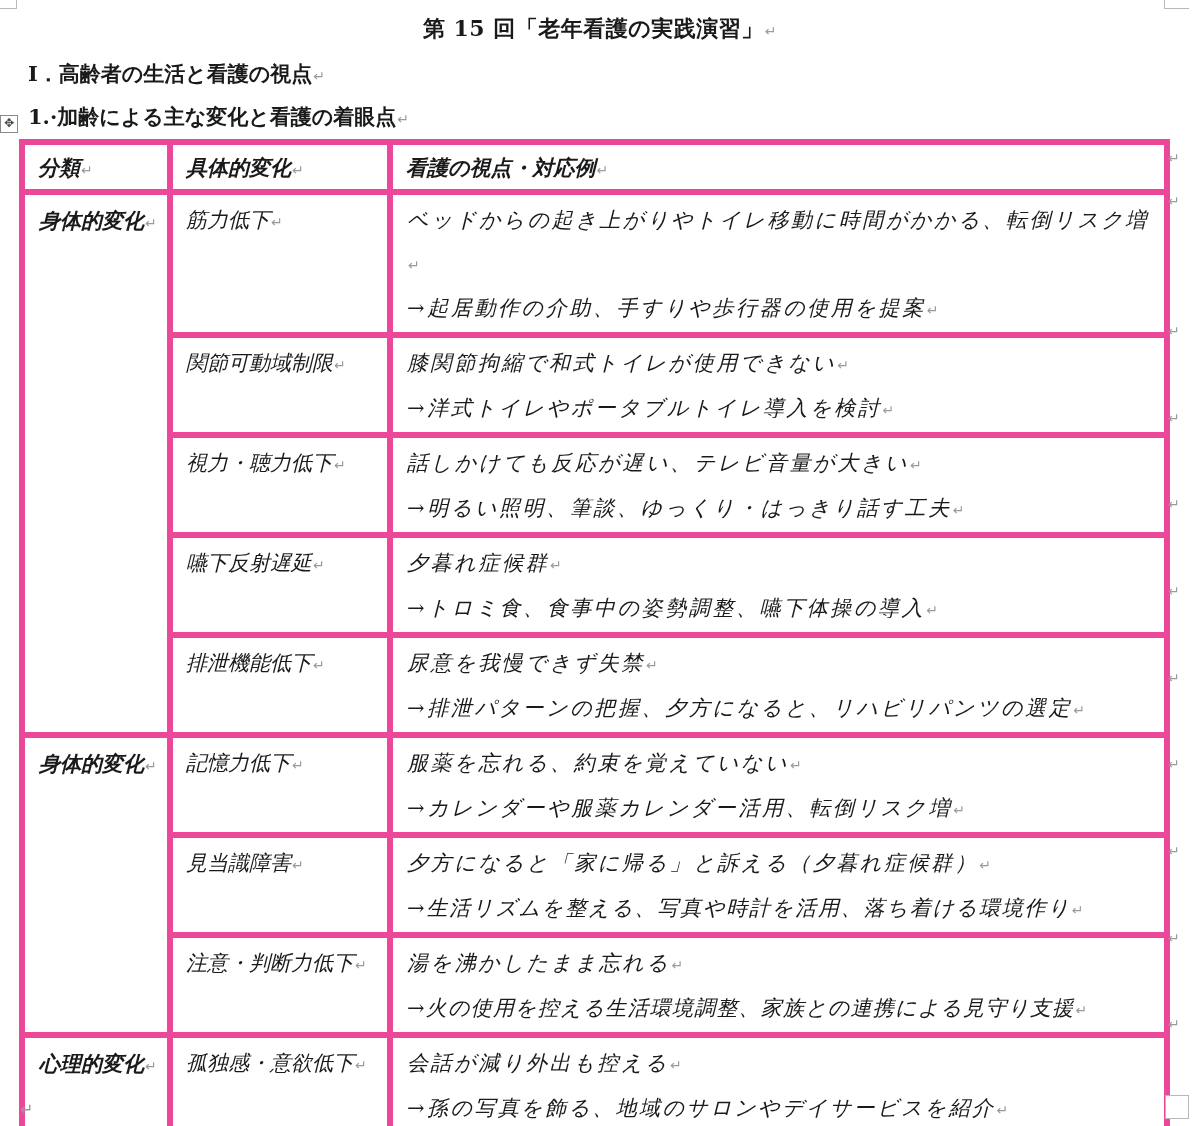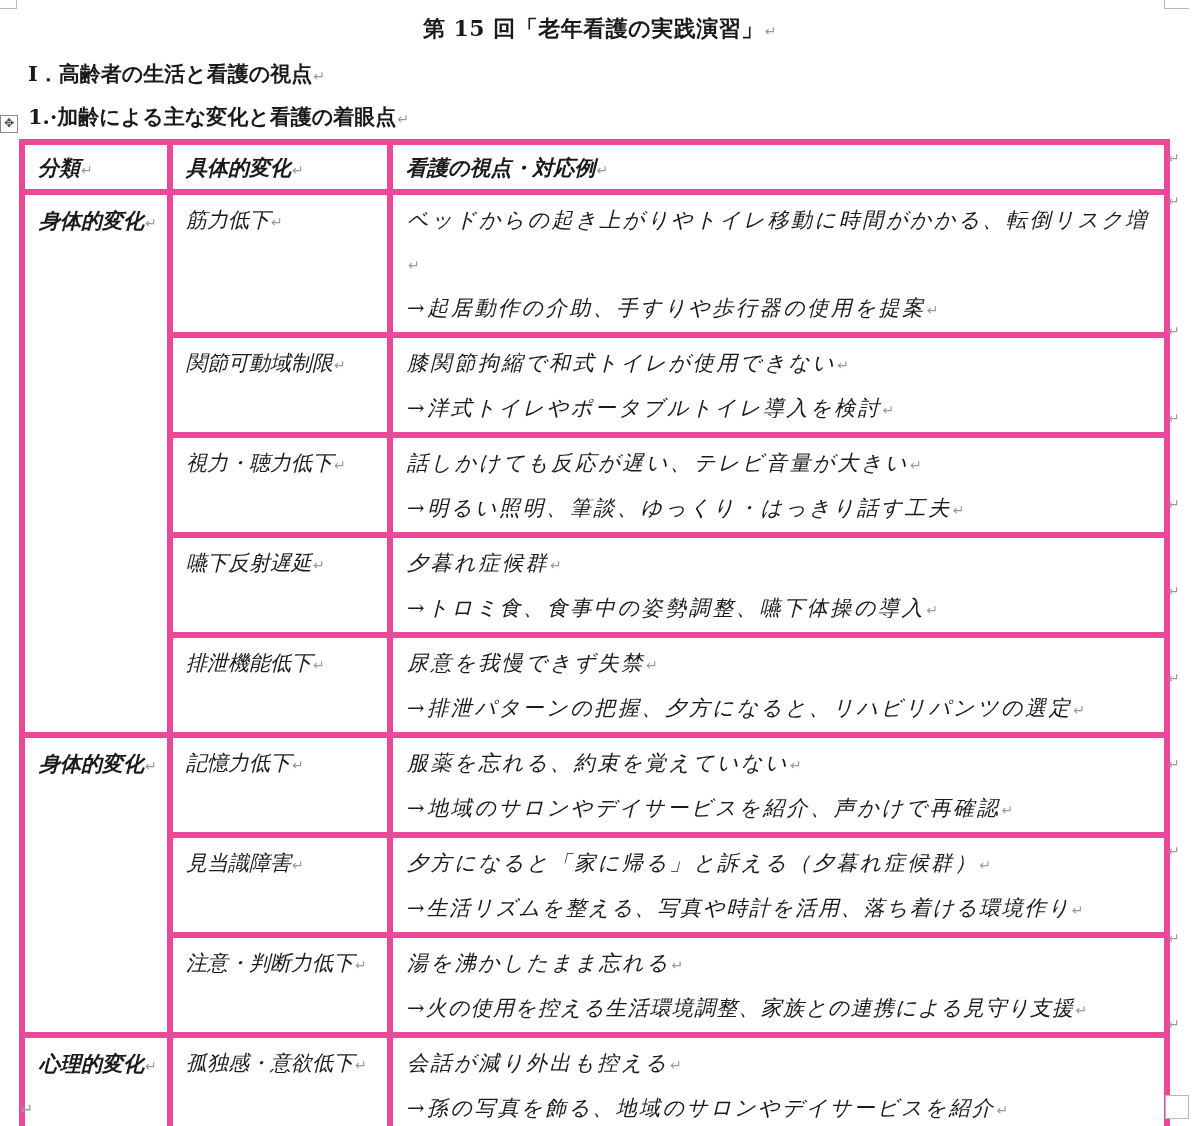--- a/index.html
+++ b/index.html
@@ -124,21 +124,21 @@
         <span class="care-line" style="letter-spacing:2.6px;"><span>尿意を我慢できず失禁</span><span class="pm">↵</span></span>
         <span class="care-line" style="letter-spacing:2.6px;"><span>→排泄パターンの把握、夕方になると、リハビリパンツの選定</span><span class="pm">↵</span></span>
       </td>
     </tr>
 
     <tr>
       <td class="cat" rowspan="3" style="word-break:break-all;"><span>身体的変化</span><span class="pm">↵</span></td>
       <td class="change"><span>記憶力低下</span><span class="pm">↵</span></td>
       <td class="care">
         <span class="care-line" style="letter-spacing:2.6px;"><span>服薬を忘れる、約束を覚えていない</span><span class="pm">↵</span></span>
-        <span class="care-line" style="letter-spacing:2.6px;"><span>→地域のサロンやデイサービスを紹介、声かけで再確認</span><span class="pm">↵</span></span>
+        <span class="care-line" style="letter-spacing:2.6px;"><span>→カレンダーや服薬カレンダー活用、転倒リスク増</span><span class="pm">↵</span></span>
       </td>
     </tr>
     <tr>
       <td class="change"><span>見当識障害</span><span class="pm">↵</span></td>
       <td class="care">
         <span class="care-line" style="letter-spacing:2.6px;"><span>夕方になると「家に帰る」と訴える（夕暮れ症候群）</span><span class="pm">↵</span></span>
         <span class="care-line" style="letter-spacing:1.8px;"><span>→生活リズムを整える、写真や時計を活用、落ち着ける環境作り</span><span class="pm">↵</span></span>
       </td>
     </tr>
     <tr>

